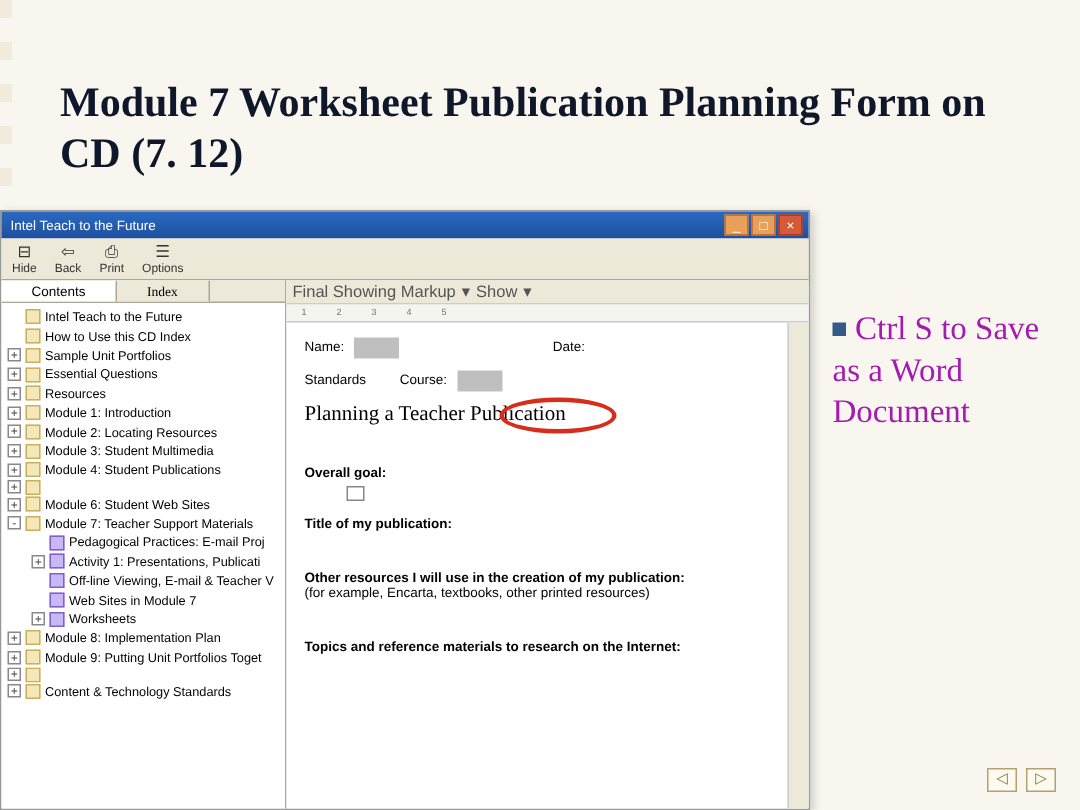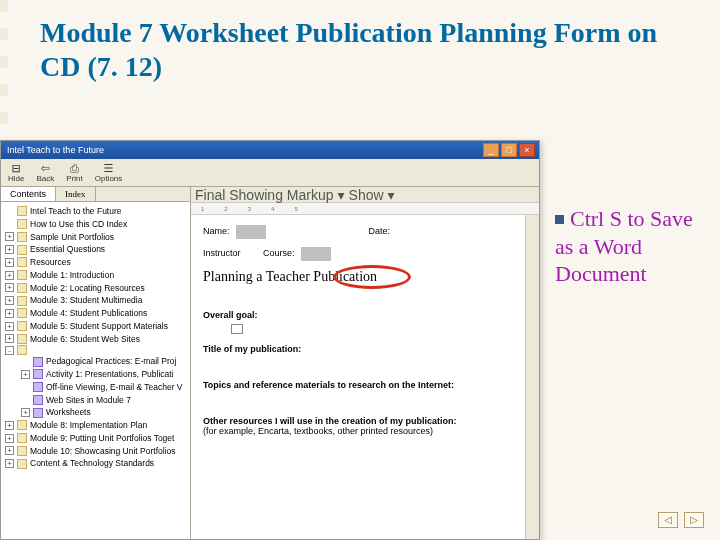--- a/index.html
+++ b/index.html
@@ -7,22 +7,23 @@
     width: 720px; height: 540px;
     background: #f9f6ef;
     font-family: Arial, sans-serif;
     position: relative;
     overflow: hidden;
   }
   .slide-title {
     padding: 16px 40px 10px 40px;
     font-size: 28px;
     font-family: "Times New Roman", serif;
-    color: #0369a1;
+    color: #0f172a;
     line-height: 1.2;
+    margin-top: 36px;
   }
   .app-window {
     position: absolute;
     left: 0; top: 140px;
     width: 540px; height: 400px;
     background: #fff;
     border: 1px solid #999;
     font-size: 9px;
     box-shadow: 2px 2px 6px rgba(0,0,0,0.2);
   }
@@ -68,21 +69,21 @@
     background: #fff;
     overflow: hidden;
   }
   .tabs {
     display: flex;
     background: #ece9d8;
     border-bottom: 1px solid #aca899;
     font-size: 9px;
   }
   .tab {
-    padding: 2px 9px;
+    padding: 2px 20px;
     border-right: 1px solid #aca899;
     background: #fff;
     cursor: pointer;
   }
   .tab.inactive { background: #ece9d8; font-family: Liberation Serif, serif; }
   .tree {
     padding: 3px 2px;
     font-size: 8.5px;
     line-height: 1.5;
     color: #000;
@@ -114,21 +115,21 @@
   .right-pane {
     flex: 1;
     background: #fff;
     position: relative;
     overflow: hidden;
   }
   .doc-toolbar {
     height: 16px;
     background: #ece9d8;
     border-bottom: 1px solid #ccc;
-    font-size: 14px;
+    font-size: 11px;
     display: flex; align-items: center;
     padding: 0 4px; gap: 4px;
     color: #555;
   }
   .ruler {
     height: 12px;
     background: #f4f4f0;
     border-bottom: 1px solid #ccc;
     font-size: 6px;
     color: #777;
@@ -289,30 +290,30 @@
             <span>Module 3: Student Multimedia</span>
           </div>
           <div class="tree-item">
             <span class="expander">+</span>
             <span class="node-ic"></span>
             <span>Module 4: Student Publications</span>
           </div>
           <div class="tree-item">
             <span class="expander">+</span>
             <span class="node-ic"></span>
-            <span>Module 5: Student Support Materials</span>
           </div>
           <div class="tree-item">
             <span class="expander">+</span>
             <span class="node-ic"></span>
             <span>Module 6: Student Web Sites</span>
           </div>
           <div class="tree-item">
             <span class="expander">-</span>
             <span class="node-ic"></span>
+            <span>Module 7: Teacher Support Materials</span>
           </div>
           <div class="tree-item child">
             <span style="width: 9px; display: inline-block;"></span>
             <span class="node-ic purple"></span>
             <span>Pedagogical Practices: E-mail Proj</span>
           </div>
           <div class="tree-item child">
             <span class="expander">+</span>
             <span class="node-ic purple"></span>
             <span>Activity 1: Presentations, Publicati</span>
@@ -338,21 +339,20 @@
             <span>Module 8: Implementation Plan</span>
           </div>
           <div class="tree-item">
             <span class="expander">+</span>
             <span class="node-ic"></span>
             <span>Module 9: Putting Unit Portfolios Toget</span>
           </div>
           <div class="tree-item">
             <span class="expander">+</span>
             <span class="node-ic"></span>
-            <span>Module 10: Showcasing Unit Portfolios</span>
           </div>
           <div class="tree-item">
             <span class="expander">+</span>
             <span class="node-ic"></span>
             <span>Content &amp; Technology Standards</span>
           </div>
         </div>
     </div>
 
     <div class="right-pane">
@@ -369,47 +369,47 @@
           <span>4</span>
           <span>5</span>
       </div>
       <div class="doc-body">
         <div class="field-row">
           <span class="field-label">Name:</span>
           <span class="grey-box"></span>
           <span class="field-label" style="margin-left:100px">Date:</span>
         </div>
         <div class="field-row">
-          <span class="field-label">Instructor</span>
+          <span class="field-label">Standards</span>
           <span class="field-label" style="margin-left:20px">Course:</span>
           <span class="grey-box"></span>
         </div>
 
         <div class="doc-heading" style="position:relative">
           <span>Planning a Teacher</span>
           <span>Publication</span>
           <div class="circle-callout" style="left:130px; top:-4px"></div>
         </div>
 
         <div class="section-label">
           <b>Overall goal:</b>
         </div>
         <div class="tiny-box"></div>
 
         <div class="section-label" style="margin-top:10px">
           <b>Title of my publication:</b>
         </div>
 
         <div class="section-label" style="margin-top:26px">
-          <b>Topics and reference materials to research on the Internet:</b>
-        </div>
-
-        <div class="section-label" style="margin-top:26px">
           <b>Other resources I will use in the creation of my publication:</b><br>
           <span>(for example, Encarta, textbooks, other printed resources)</span>
+        </div>
+
+        <div class="section-label" style="margin-top:26px">
+          <b>Topics and reference materials to research on the Internet:</b>
         </div>
       </div>
       <div class="scrollbar-v"></div>
     </div>
   </div>
 </div>
 
 <div class="right-note">
   <span class="bullet-sq"></span><span>Ctrl S to Save as a Word Document</span>
 </div>

